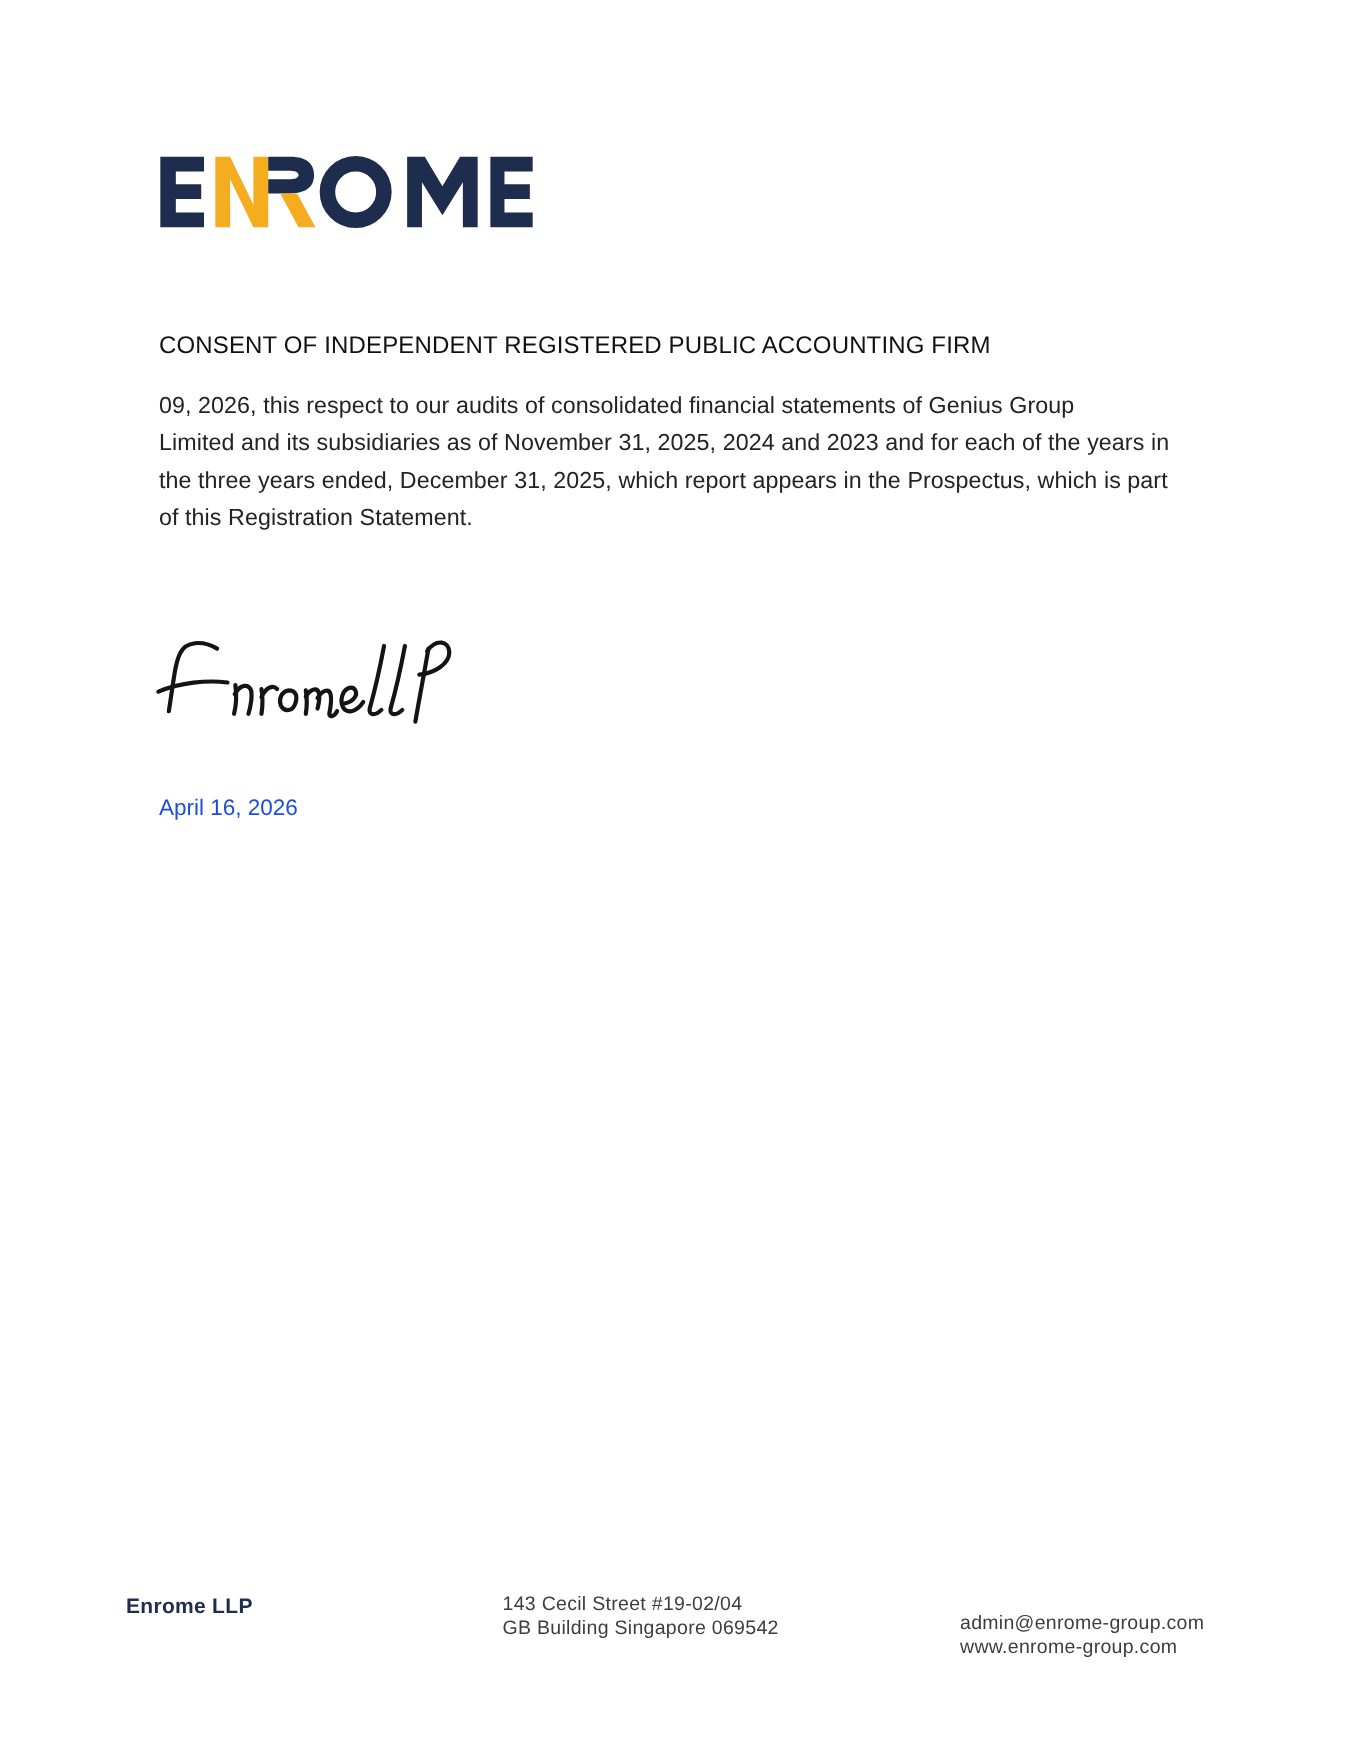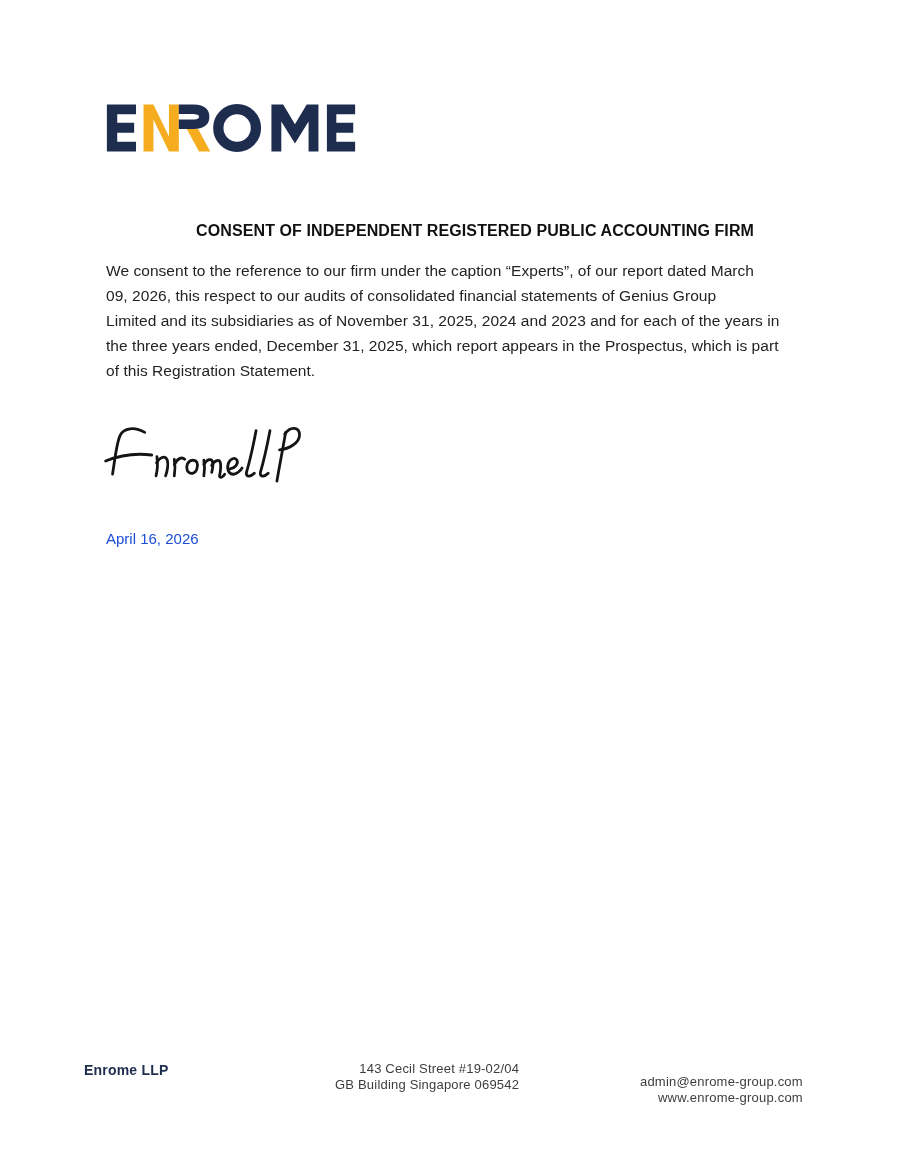--- a/index.html
+++ b/index.html
@@ -14,38 +14,38 @@
   body{
     font-family:"Liberation Sans","DejaVu Sans",sans-serif;
     width:900px;height:1165px;position:relative;overflow:hidden;
   }
   .page{position:absolute;inset:0;background:#ffffff;}
 
   .logo{position:absolute;left:105px;top:103px;width:252px;height:50px;}
 
   .doc-title{
     position:absolute;left:106px;top:222px;width:648px;
-    text-align:right;font-size:16px;font-weight:bold;color:#111;
+    text-align:left;font-size:16px;font-weight:normal;color:#111;
     letter-spacing:0.1px;white-space:nowrap;
   }
 
   .doc-body{
     position:absolute;left:106px;top:258px;width:720px;
     font-size:15.5px;color:var(--body-ink);
   }
   .doc-body .line{line-height:25px;white-space:nowrap;letter-spacing:0.05px;}
 
   .signature{position:absolute;left:103px;top:420px;width:200px;height:70px;}
 
   .doc-date{
     position:absolute;left:106px;top:530px;
     font-size:15px;color:#1d4ed8;text-align:right;
   }
 
-  .footer{position:absolute;left:0;top:1061px;width:875px;height:34px;text-align:right;}
+  .footer{position:absolute;left:0;top:1061px;width:875px;height:34px;}
   .footer .company{
     position:absolute;left:84px;top:1px;
     font-size:14px;font-weight:bold;color:var(--navy);letter-spacing:0.2px;
   }
   .footer .col{
     position:absolute;top:0;font-size:13px;line-height:15.5px;color:var(--footer-ink);
     letter-spacing:0.2px;
   }
   .footer .address{left:335px;}
   .footer .contact{left:640px;margin-top:13px;}
@@ -68,21 +68,20 @@
     <circle style="stroke:var(--navy)" cx="140.5" cy="26" r="20" fill="none" stroke-width="11"></circle>
 
     <path style="fill:var(--navy)" d="M177,51 V1 H189.5 L202,22 L214.5,1 H227 V51 H216.5 V19 L202,42.5 L187.5,19 V51 Z"></path>
 
     <path style="fill:var(--navy)" d="M236,1 H266 V11.5 H246 V20.5 H264 V31 H246 V40.5 H266 V51 H236 Z"></path>
   </svg>
 
   <div class="doc-title">CONSENT OF INDEPENDENT REGISTERED PUBLIC ACCOUNTING FIRM</div>
 
   <div class="doc-body">
-    <div class="line">We consent to the reference to our firm under the caption “Experts”, of our report dated March</div>
     <div class="line">09, 2026, this respect to our audits of consolidated financial statements of Genius Group</div>
     <div class="line">Limited and its subsidiaries as of November 31, 2025, 2024 and 2023 and for each of the years in</div>
     <div class="line">the three years ended, December 31, 2025, which report appears in the Prospectus, which is part</div>
     <div class="line">of this Registration Statement.</div>
   </div>
 
   <svg class="signature" viewBox="0 0 230 76" fill="none" stroke="#141414" stroke-width="3.2" stroke-linecap="round" stroke-linejoin="round" aria-hidden="true">
 
     <path d="M48,12 C36,5 24,7 20,15 C16,22 15,34 11,60"></path>
     <path d="M3,45 C20,38 40,36 56,38"></path>

